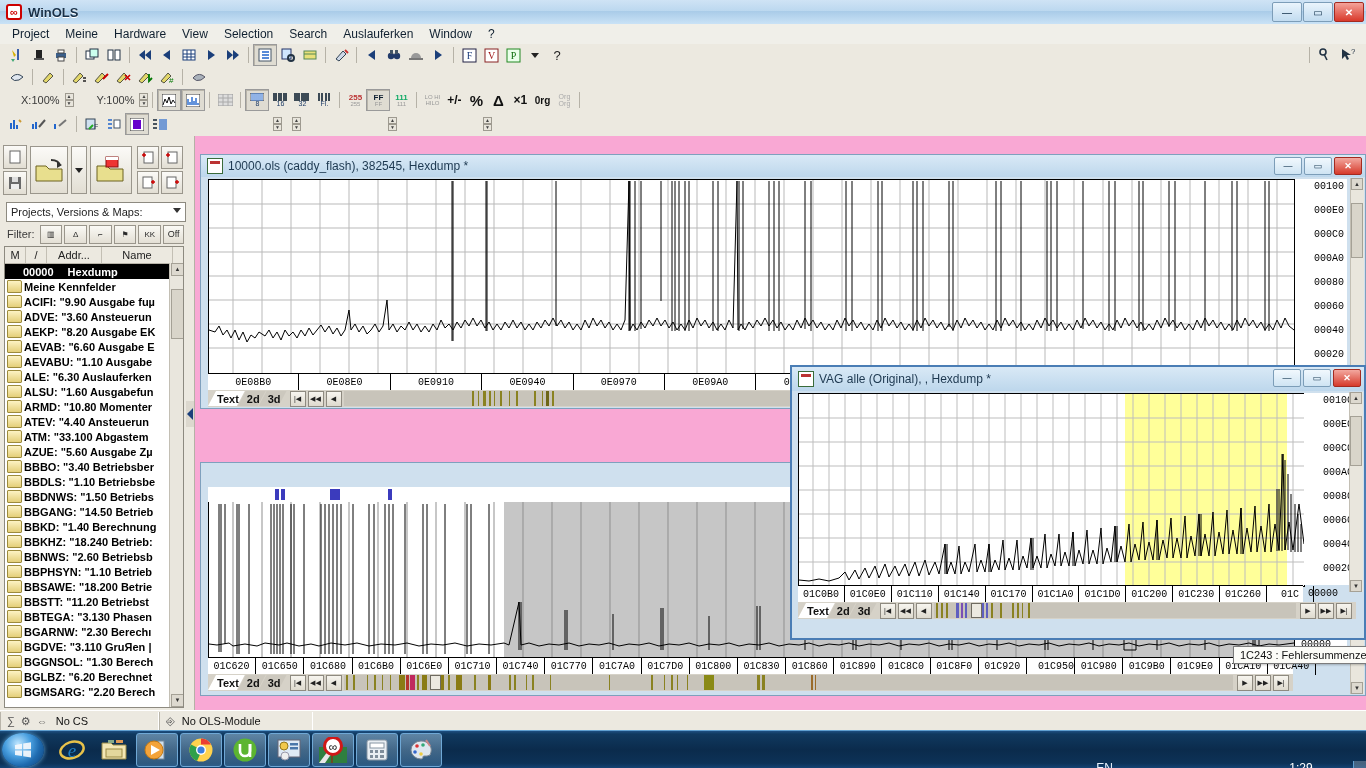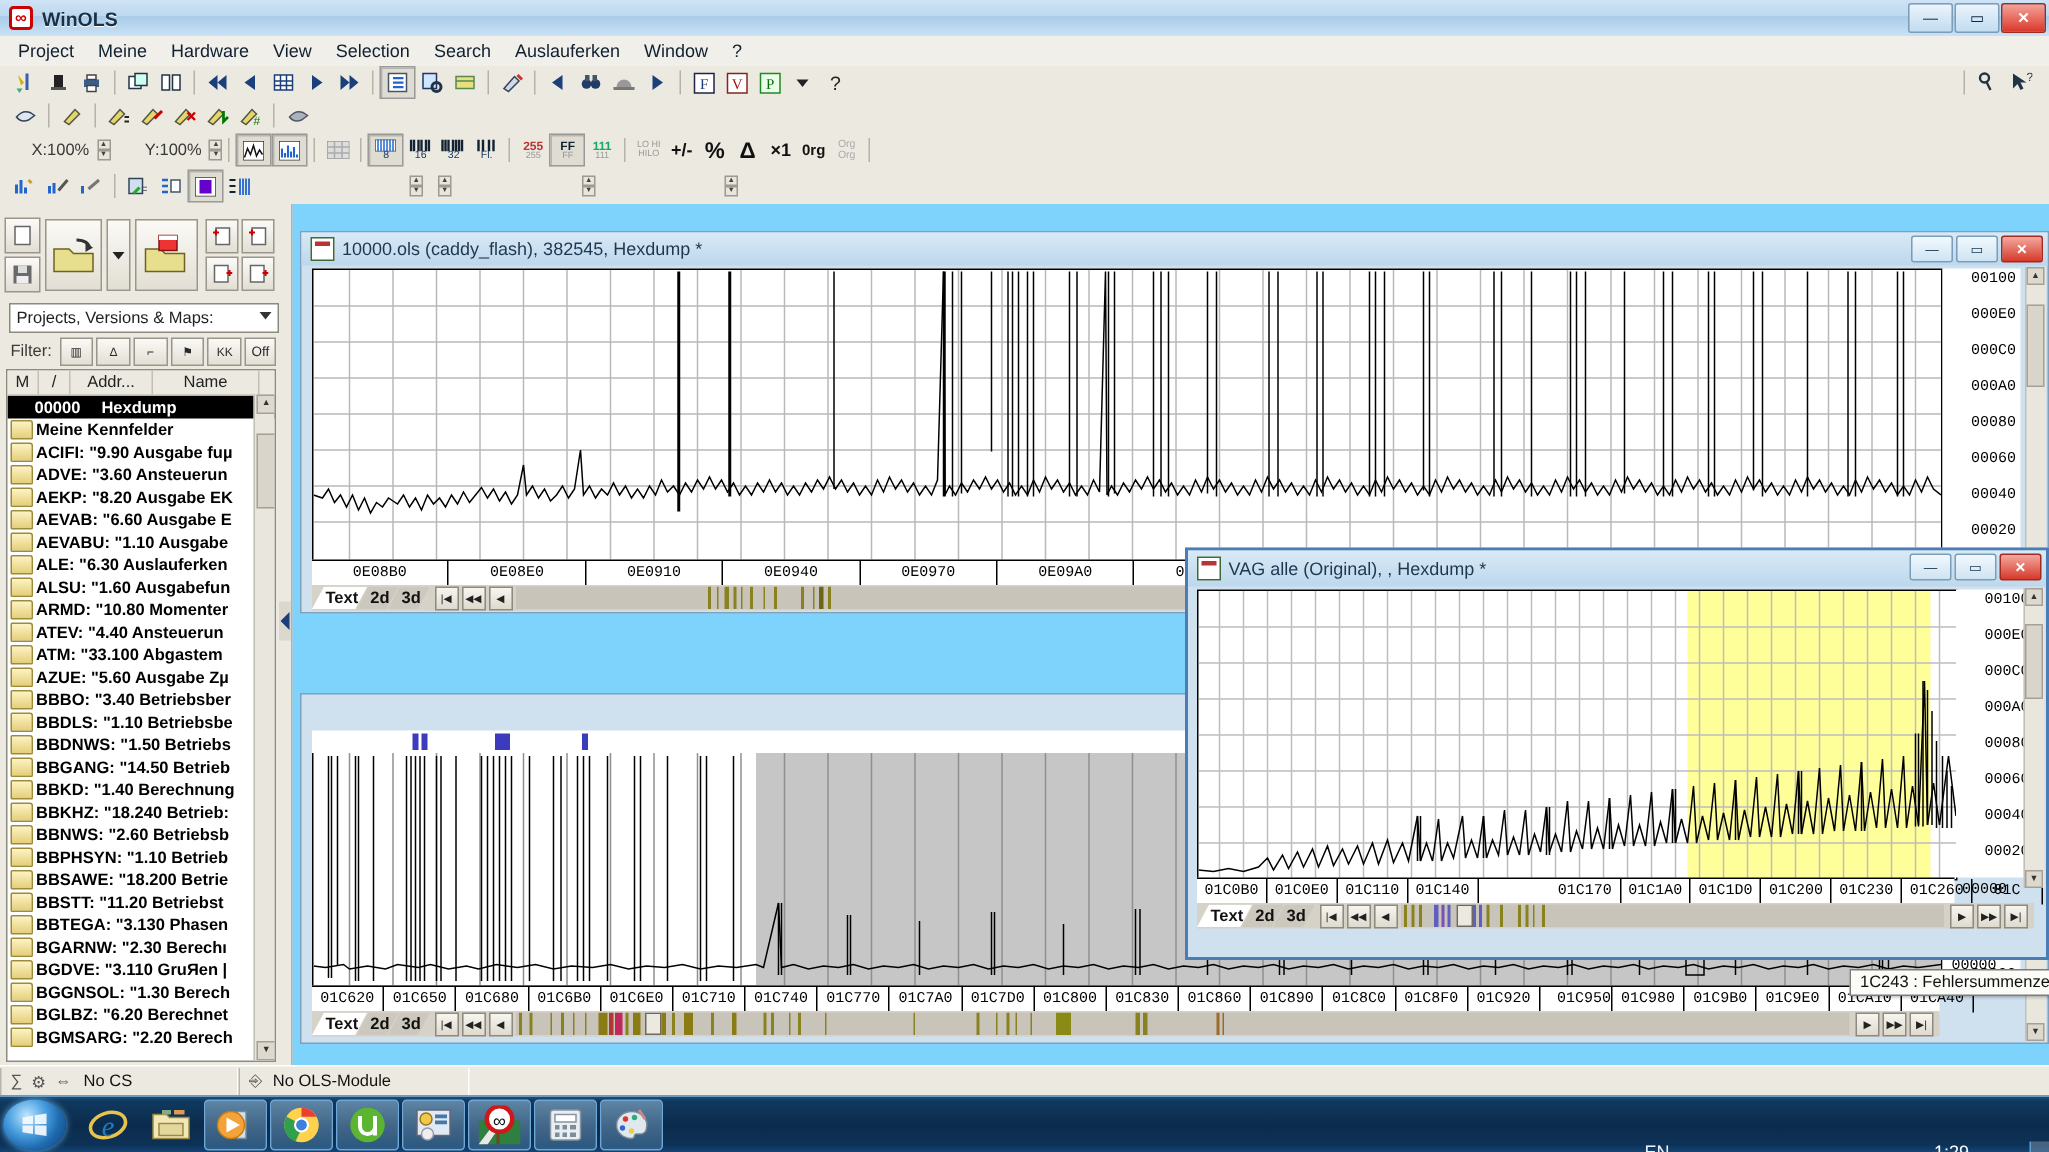--- a/index.html
+++ b/index.html
@@ -79,21 +79,21 @@
   .tscroll .thumb{position:absolute;left:1px;top:26px;width:11px;height:48px;background:#d9d5ca;border:1px solid #a5a196;}
   .tscroll .ar{position:absolute;left:1px;width:11px;height:11px;background:#ddd9cf;border:1px solid #a5a196;
                font-size:6px;text-align:center;line-height:10px;color:#333;}
 
   
   .splitbar{position:absolute;left:186px;top:136px;width:8px;height:578px;background:#ece9e0;border-right:1px solid #b5b1a6;}
   .splitbar .hand{position:absolute;left:0;top:265px;width:8px;height:26px;background:#dcd8ce;
         display:flex;align-items:center;justify-content:center;}
 
   
-  .mdi{position:absolute;left:195px;top:136px;width:1171px;height:578px;background:#7dd3fc;}
+  .mdi{position:absolute;left:195px;top:136px;width:1171px;height:578px;background:#f9a8d4;}
 
   
   .win{position:absolute;background:#cfe0ee;border:1px solid #7fa0bd;box-sizing:border-box;}
   .win>.wt{height:22px;display:flex;align-items:center;
     background:linear-gradient(to bottom,#d9e9f6,#bdd7ec);
     color:#1d3850;font-size:12px;position:relative;}
   .win.inactive>.wt{background:linear-gradient(to bottom,#dbe8f3,#c6daea);}
   .wt .dico{width:14px;height:14px;margin:0 5px 0 6px;background:#fff;border:1px solid #3a6b3a;position:relative;flex:0 0 auto;}
   .wt .dico:after{content:"";position:absolute;left:2px;top:2px;right:2px;height:3px;background:#b33;}
   .wt .wbtns{position:absolute;right:3px;top:2px;display:flex;gap:2px;}
@@ -1111,21 +1111,21 @@
         <div style="top:98px">00080</div>
         <div style="top:122px">00060</div>
         <div style="top:146px">00040</div>
         <div style="top:170px">00020</div>
       </div>
       <div class="axisX" style="left:6px;top:218px;width:505px;" id="win3-xaxis">
           <span style="width: 45.9091px;">01C0B0</span>
           <span style="width: 45.9091px;">01C0E0</span>
           <span style="width: 45.9091px;">01C110</span>
           <span style="width: 45.9091px;">01C140</span>
-          <span style="width: 45.9091px; margin-left: 48px;">01C170</span>
+          <span style="width: 45.9091px;">01C170</span>
           <span style="width: 45.9091px;">01C1A0</span>
           <span style="width: 45.9091px;">01C1D0</span>
           <span style="width: 45.9091px;">01C200</span>
           <span style="width: 45.9091px;">01C230</span>
           <span style="width: 45.9091px;">01C260</span>
           <span style="width: 45.9091px;">01C</span>
         </div>
       <div style="position:absolute;left:516px;top:221px;font-family:'Liberation Mono',monospace;font-size:10px;color:#000">00000</div>
       <div class="tabstrip" style="left:6px;top:235px;width:558px;">
         <div class="tab active">Text</div>

